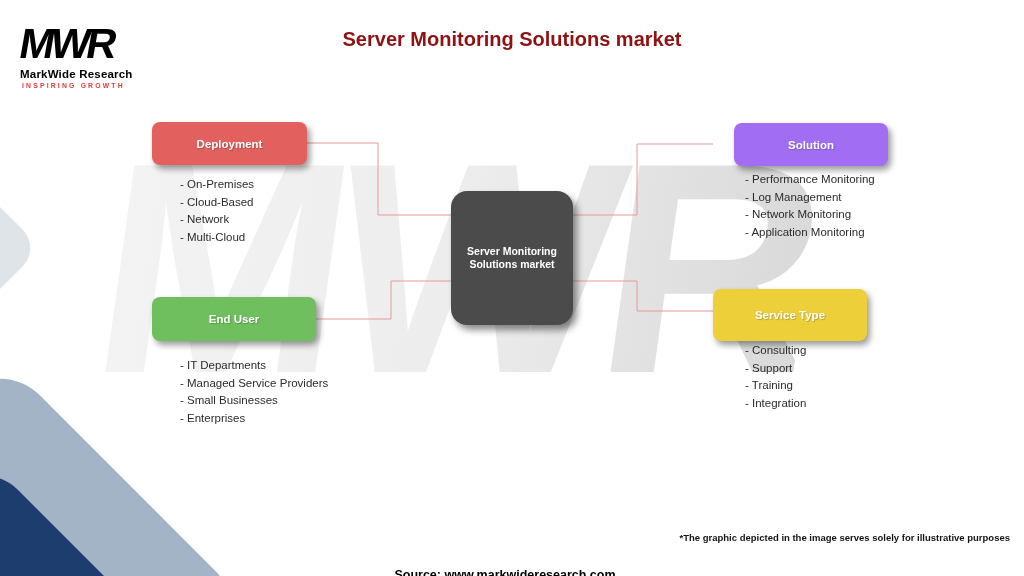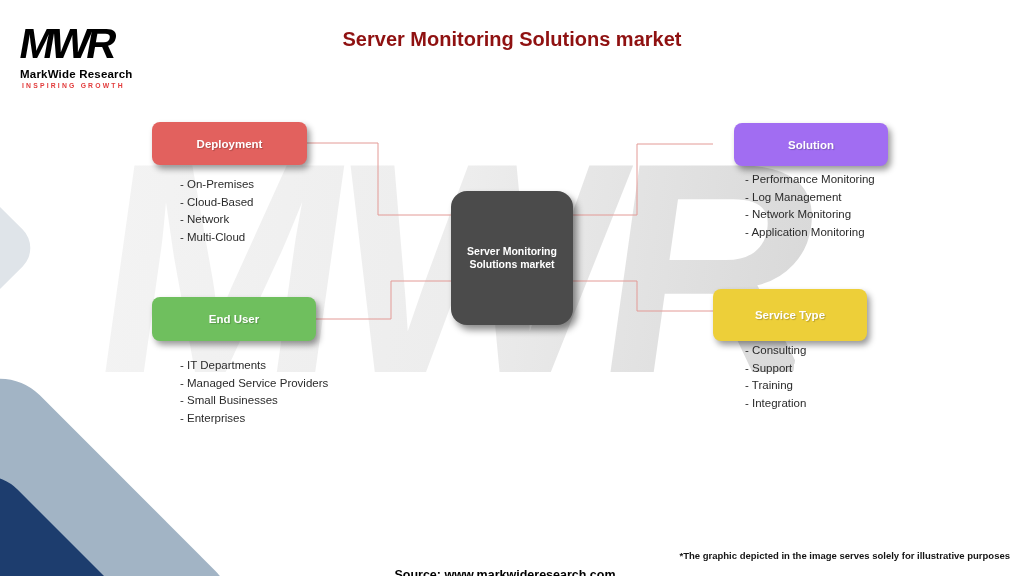--- a/index.html
+++ b/index.html
@@ -93,21 +93,21 @@
   .items-enduser     { left:180px; top:357px; }
   .items-servicetype { left:745px; top:342px; }
 
   
   .source-text {
     position:absolute; left:505px; top:568px; transform:translateX(-50%);
     z-index:2; font-size:12.5px; font-weight:bold; color:#000;
     white-space:nowrap;
   }
   .disclaimer-text {
-    position:absolute; right:14px; top:550px; z-index:2;
+    position:absolute; right:14px; top:532px; z-index:2;
     font-size:9.5px; font-weight:600; color:#141414; white-space:nowrap;
   }
 </style>
 </head>
 <body>
 
 <div class="canvas">
 
   <div class="wm">MWR</div>
   <div class="shape left-wedge"></div>

